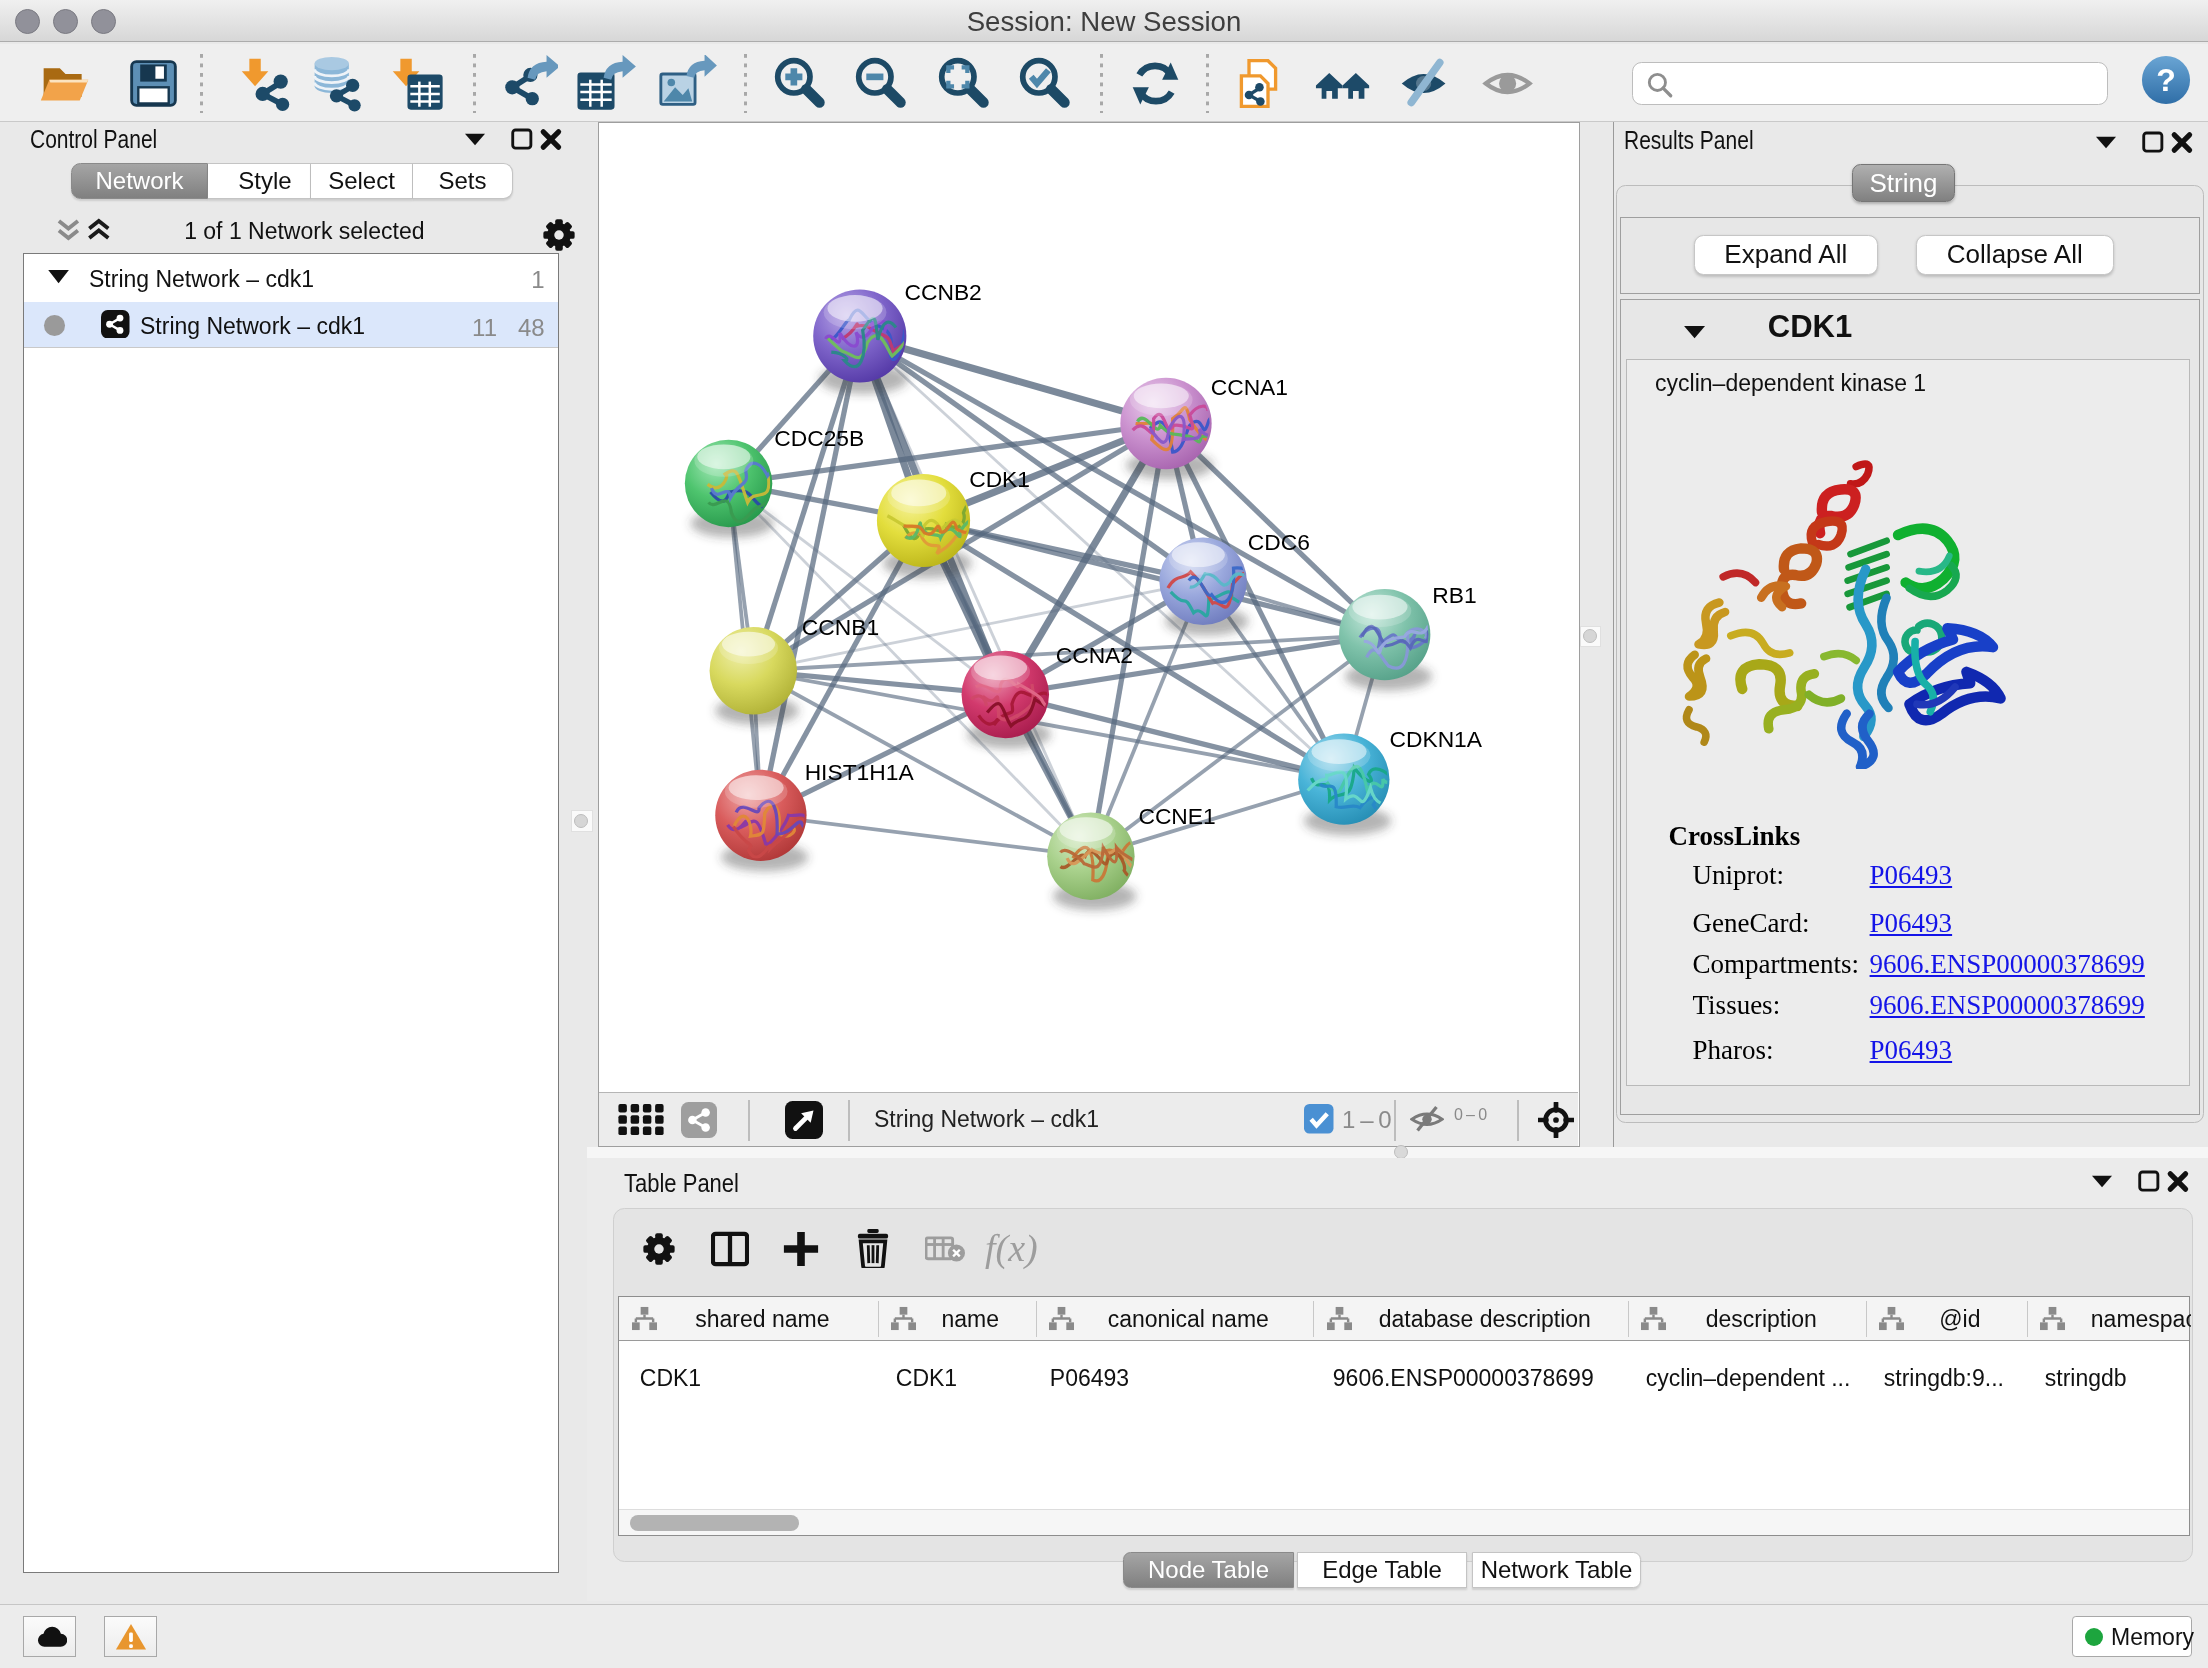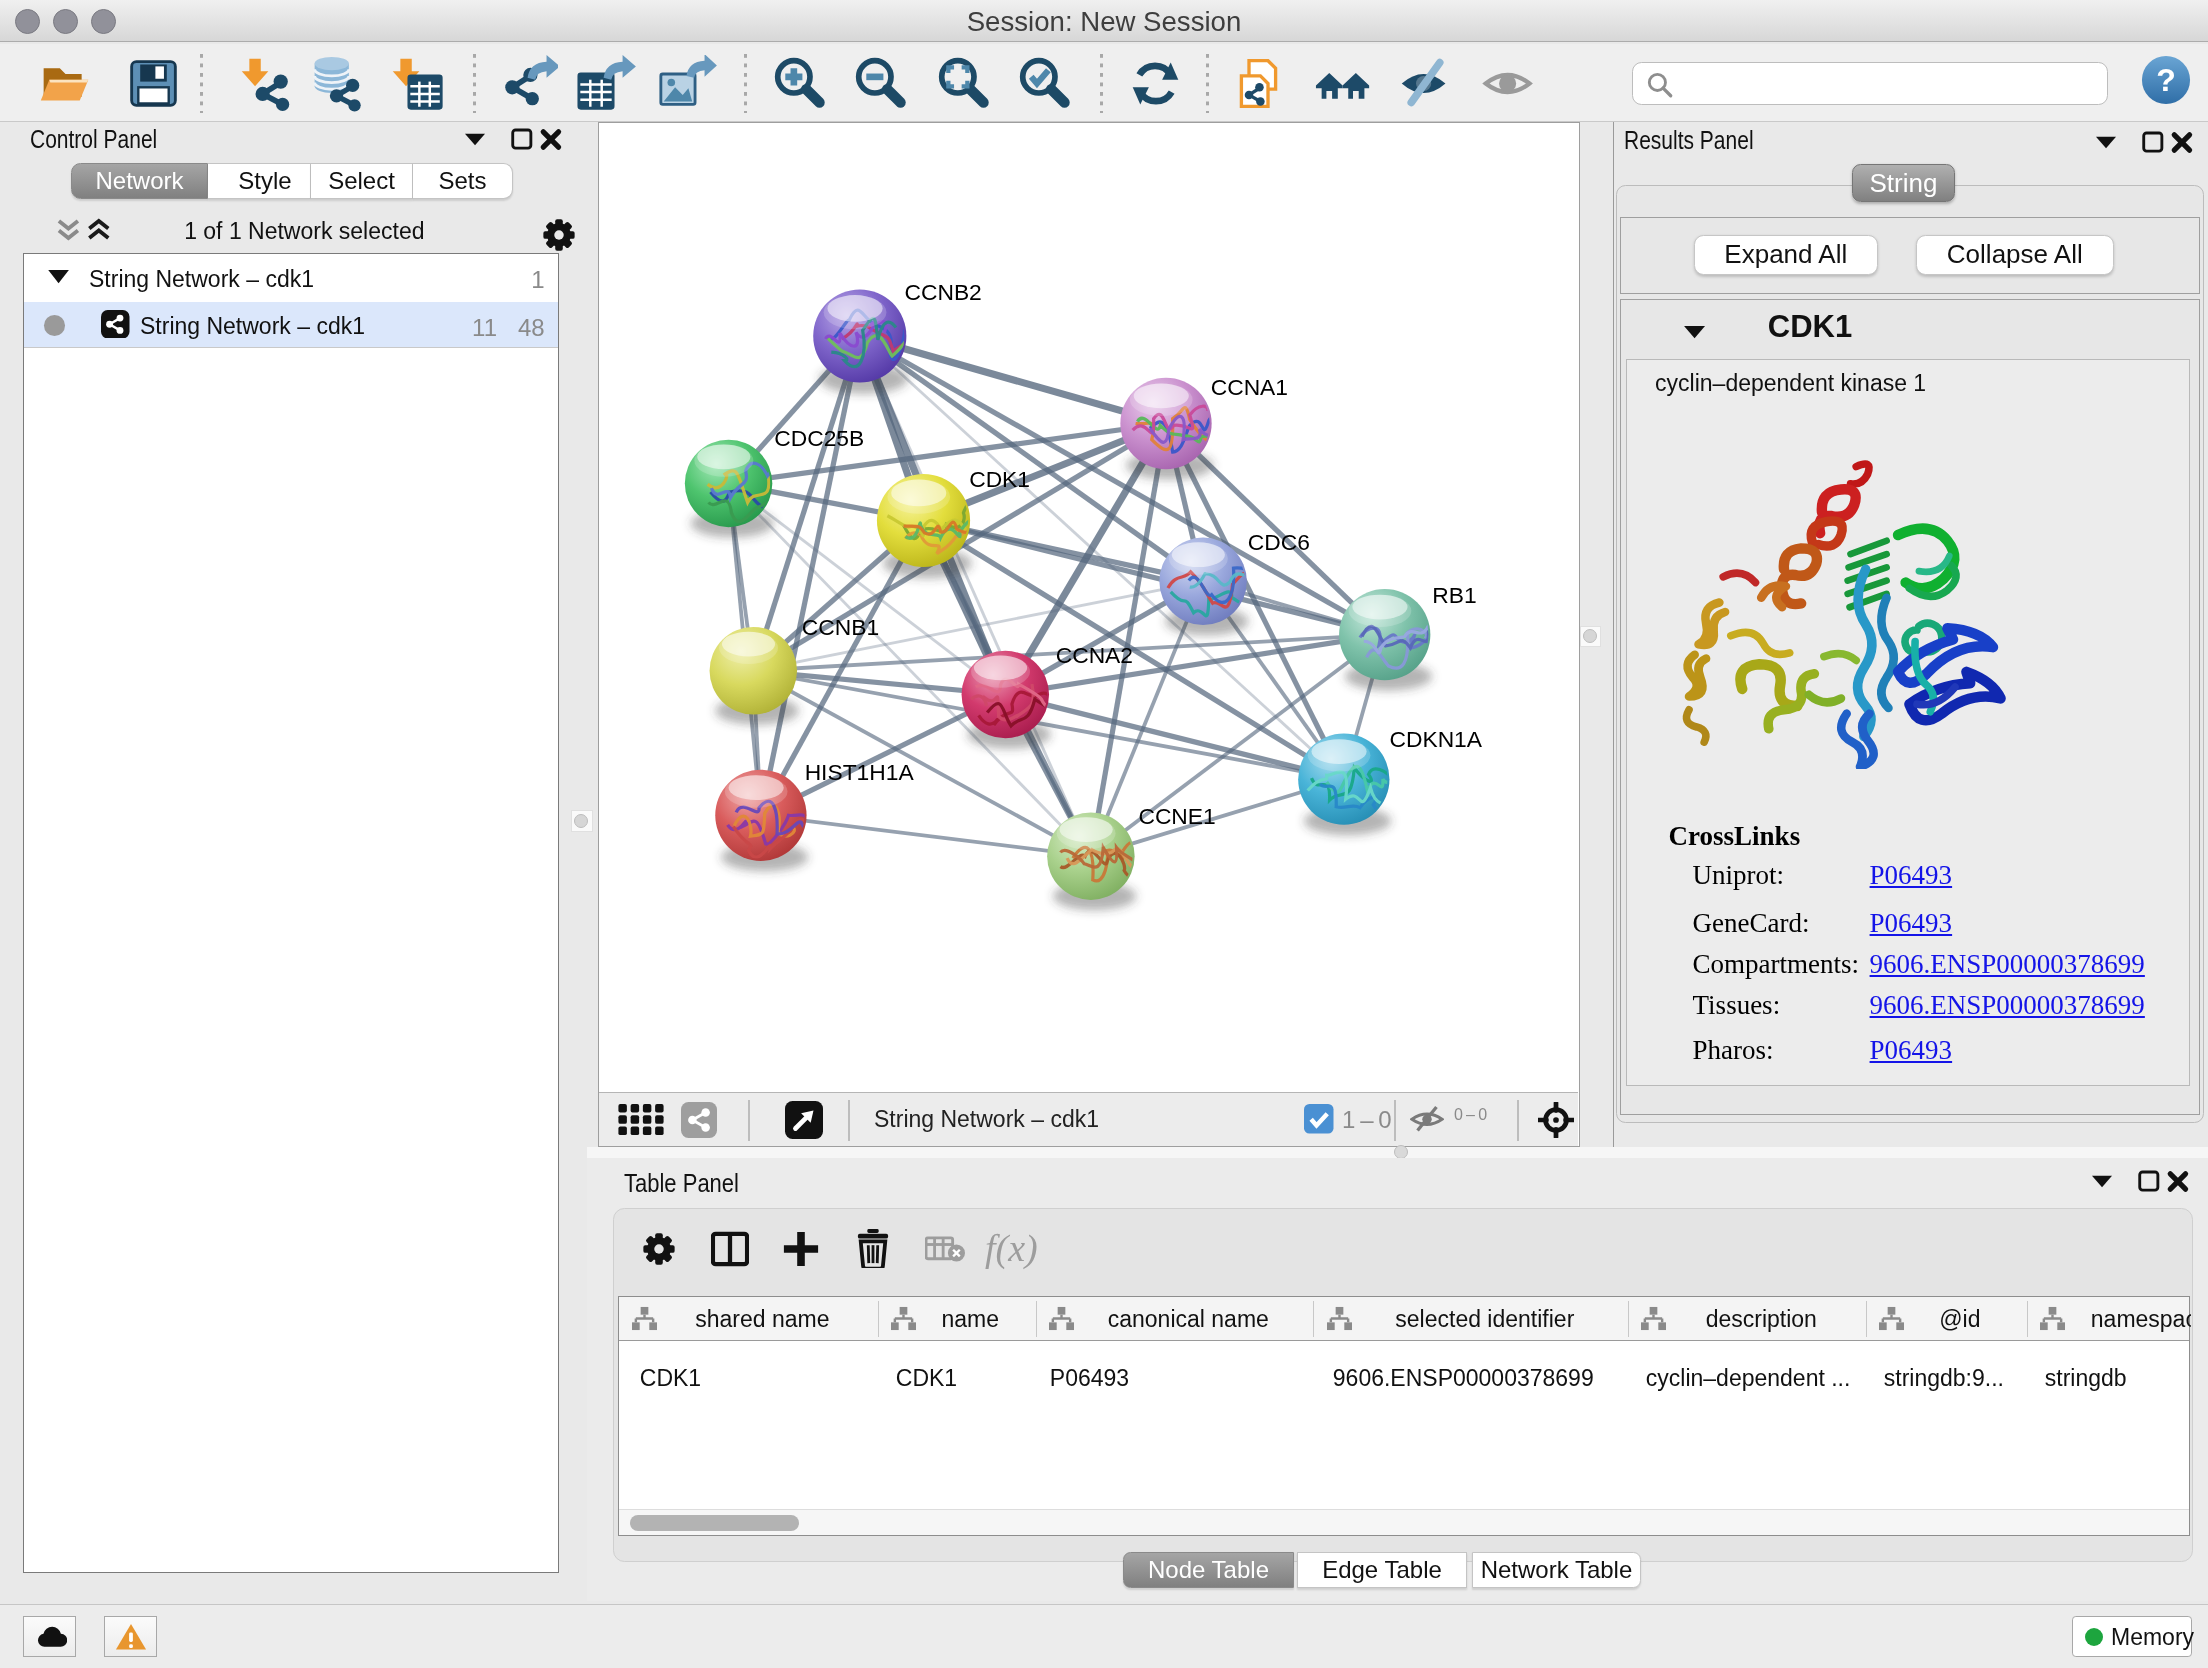--- a/index.html
+++ b/index.html
@@ -852,21 +852,21 @@
           </svg>
         <svg class="treeic" style="left:1421px;" width="25" height="25" viewBox="0 0 26 26">
             <rect x="9" y="1" width="8" height="8" fill="#8a8a8a"></rect>
             <path d="M13 9 v4 M4 13 h18 M4 17 v-4 M22 17 v-4" stroke="#8a8a8a" stroke-width="2.5" fill="none"></path>
             <rect x="0" y="17" width="8" height="8" fill="#8a8a8a"></rect>
             <rect x="18" y="17" width="8" height="8" fill="#8a8a8a"></rect>
           </svg>
         <div class="thcell" style="left:28.5px; width:230px;">shared name</div>
         <div class="thcell" style="left:287px; width:129px;">name</div>
         <div class="thcell" style="left:445px; width:249px;">canonical name</div>
-        <div class="thcell" style="left:723px; width:286px;">selected identifier</div>
+        <div class="thcell" style="left:723px; width:286px;">database description</div>
         <div class="thcell" style="left:1038px; width:209px;">description</div>
         <div class="thcell" style="left:1275px; width:132px;">@id</div>
         <div class="thcell" style="left:1472px; width:100px; text-align:left;">namespace</div>
       </div>
       <div class="tdcell" style="left:21px;">CDK1</div>
       <div class="tdcell" style="left:277px;">CDK1</div>
       <div class="tdcell" style="left:431px;">P06493</div>
       <div class="tdcell" style="left:714px;">9606.ENSP00000378699</div>
       <div class="tdcell" style="left:1027px; width:217px; overflow:hidden;">cyclin–dependent ...</div>
       <div class="tdcell" style="left:1265px;">stringdb:9...</div>

